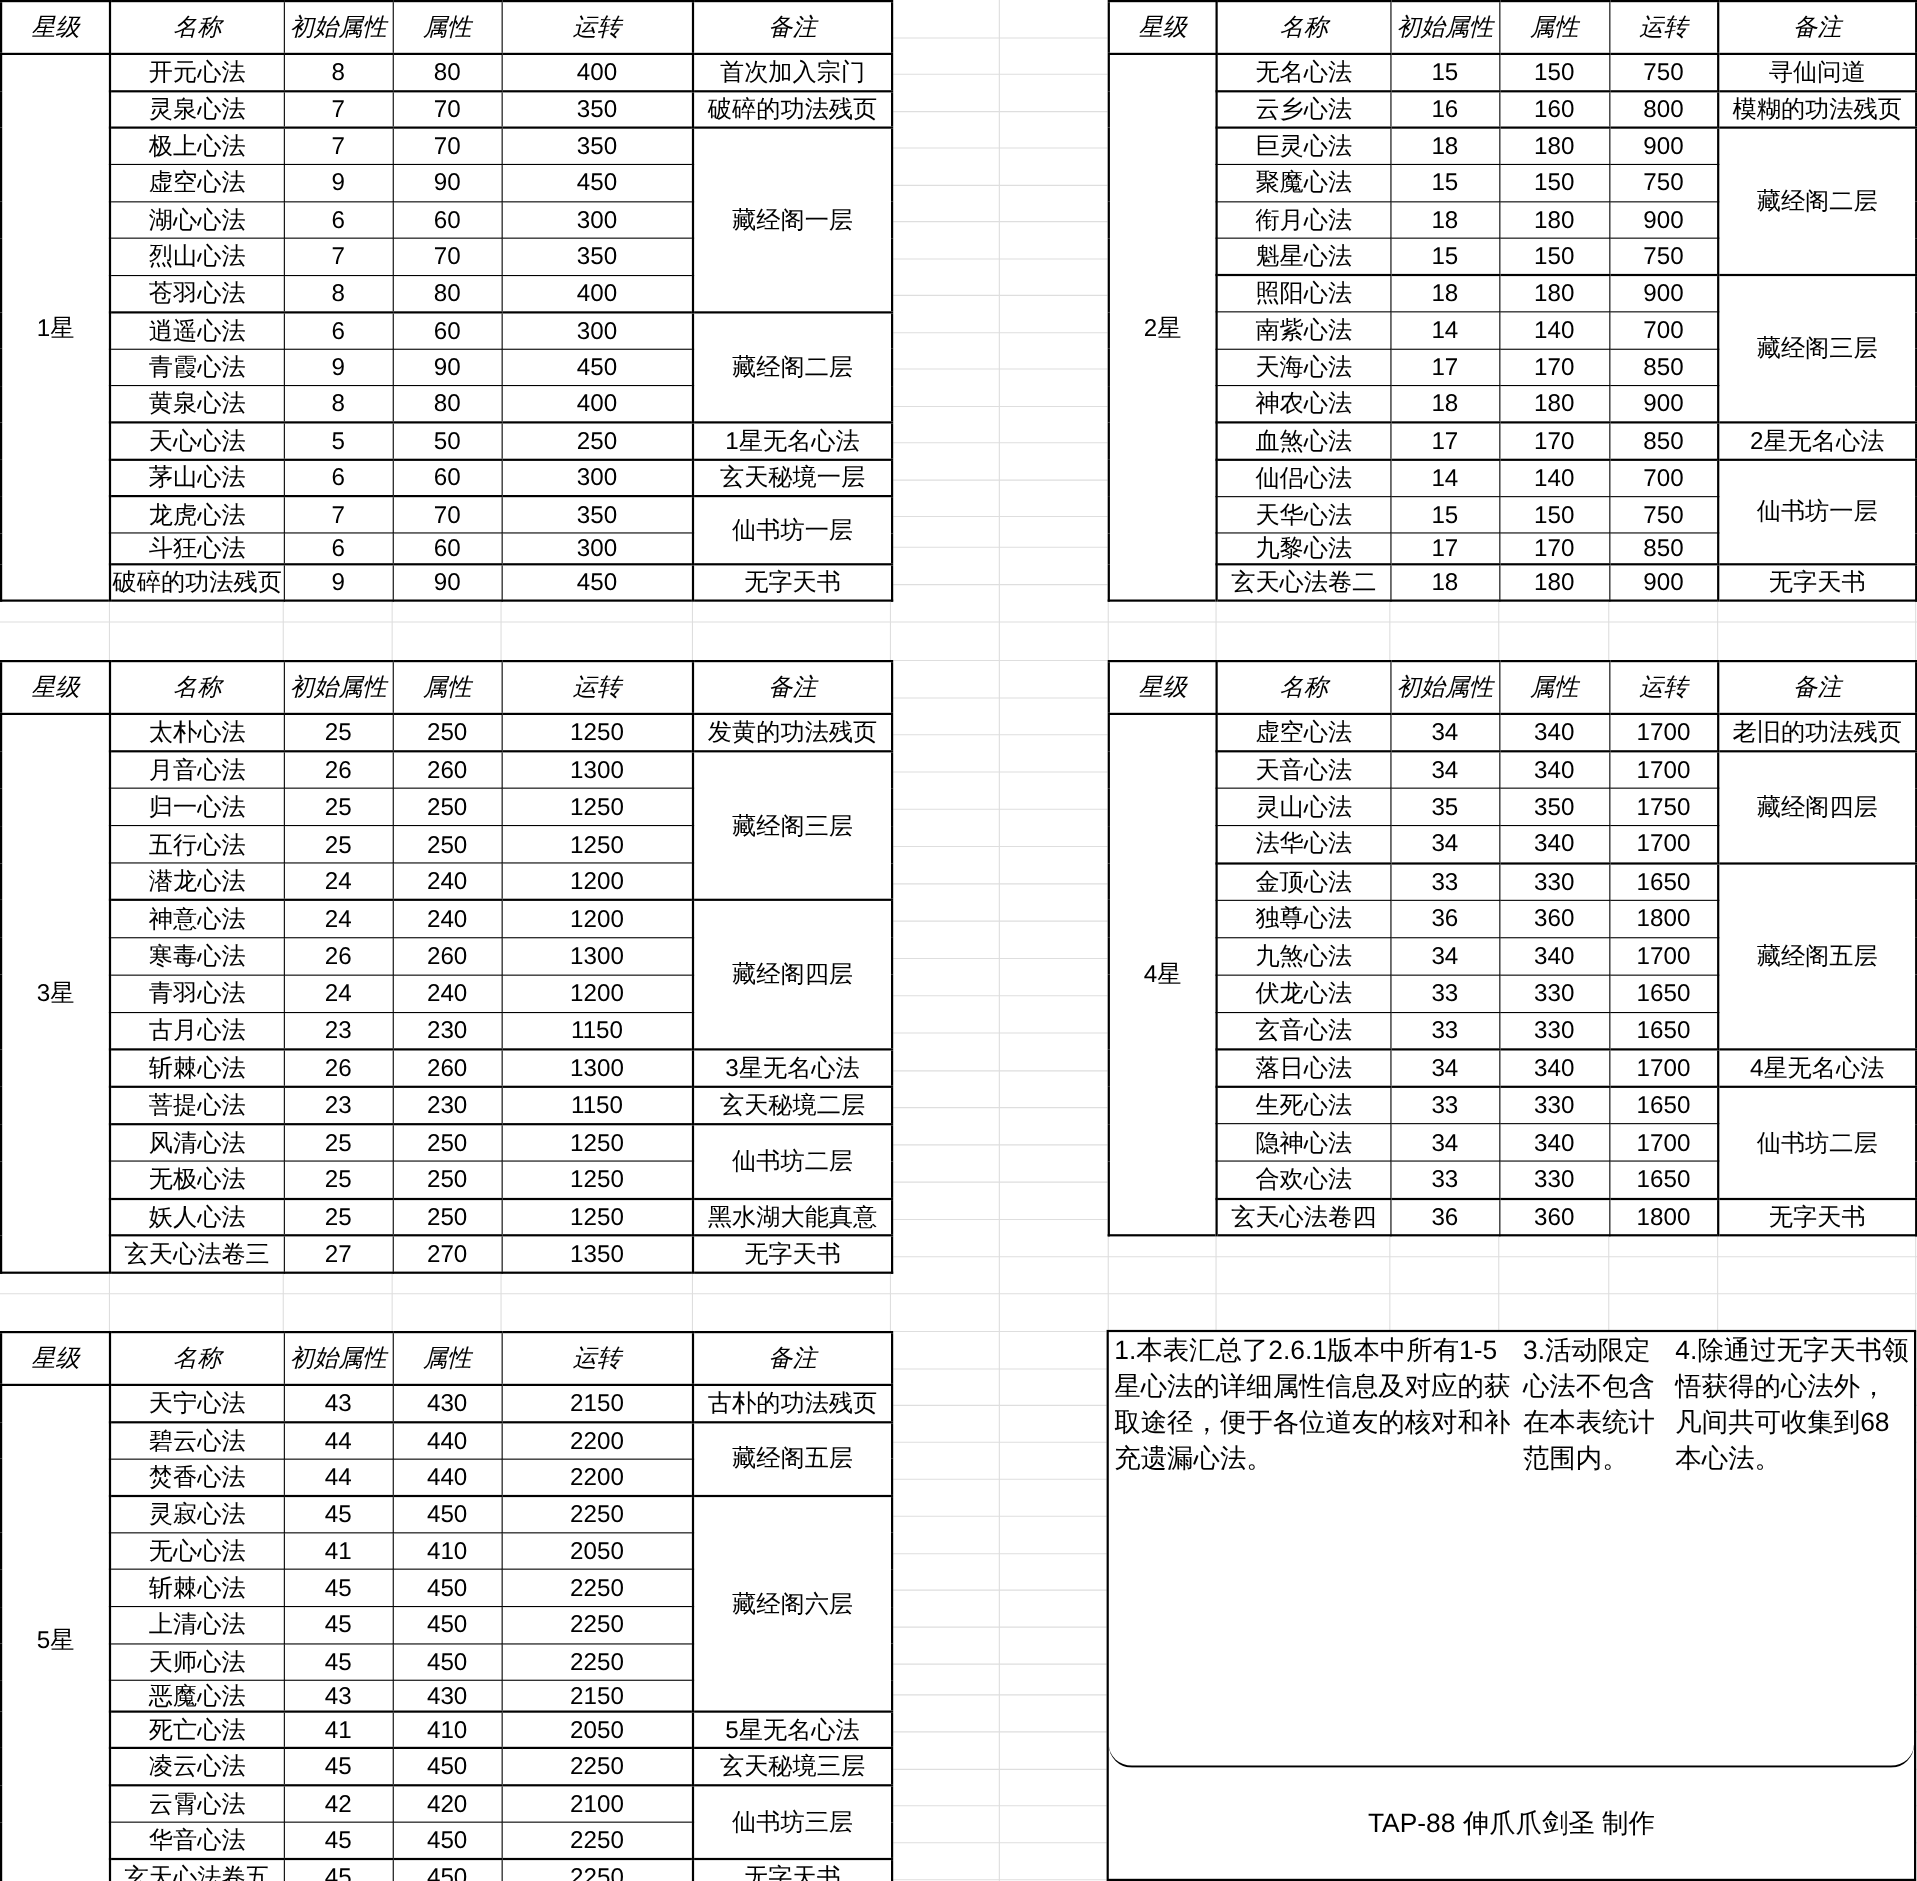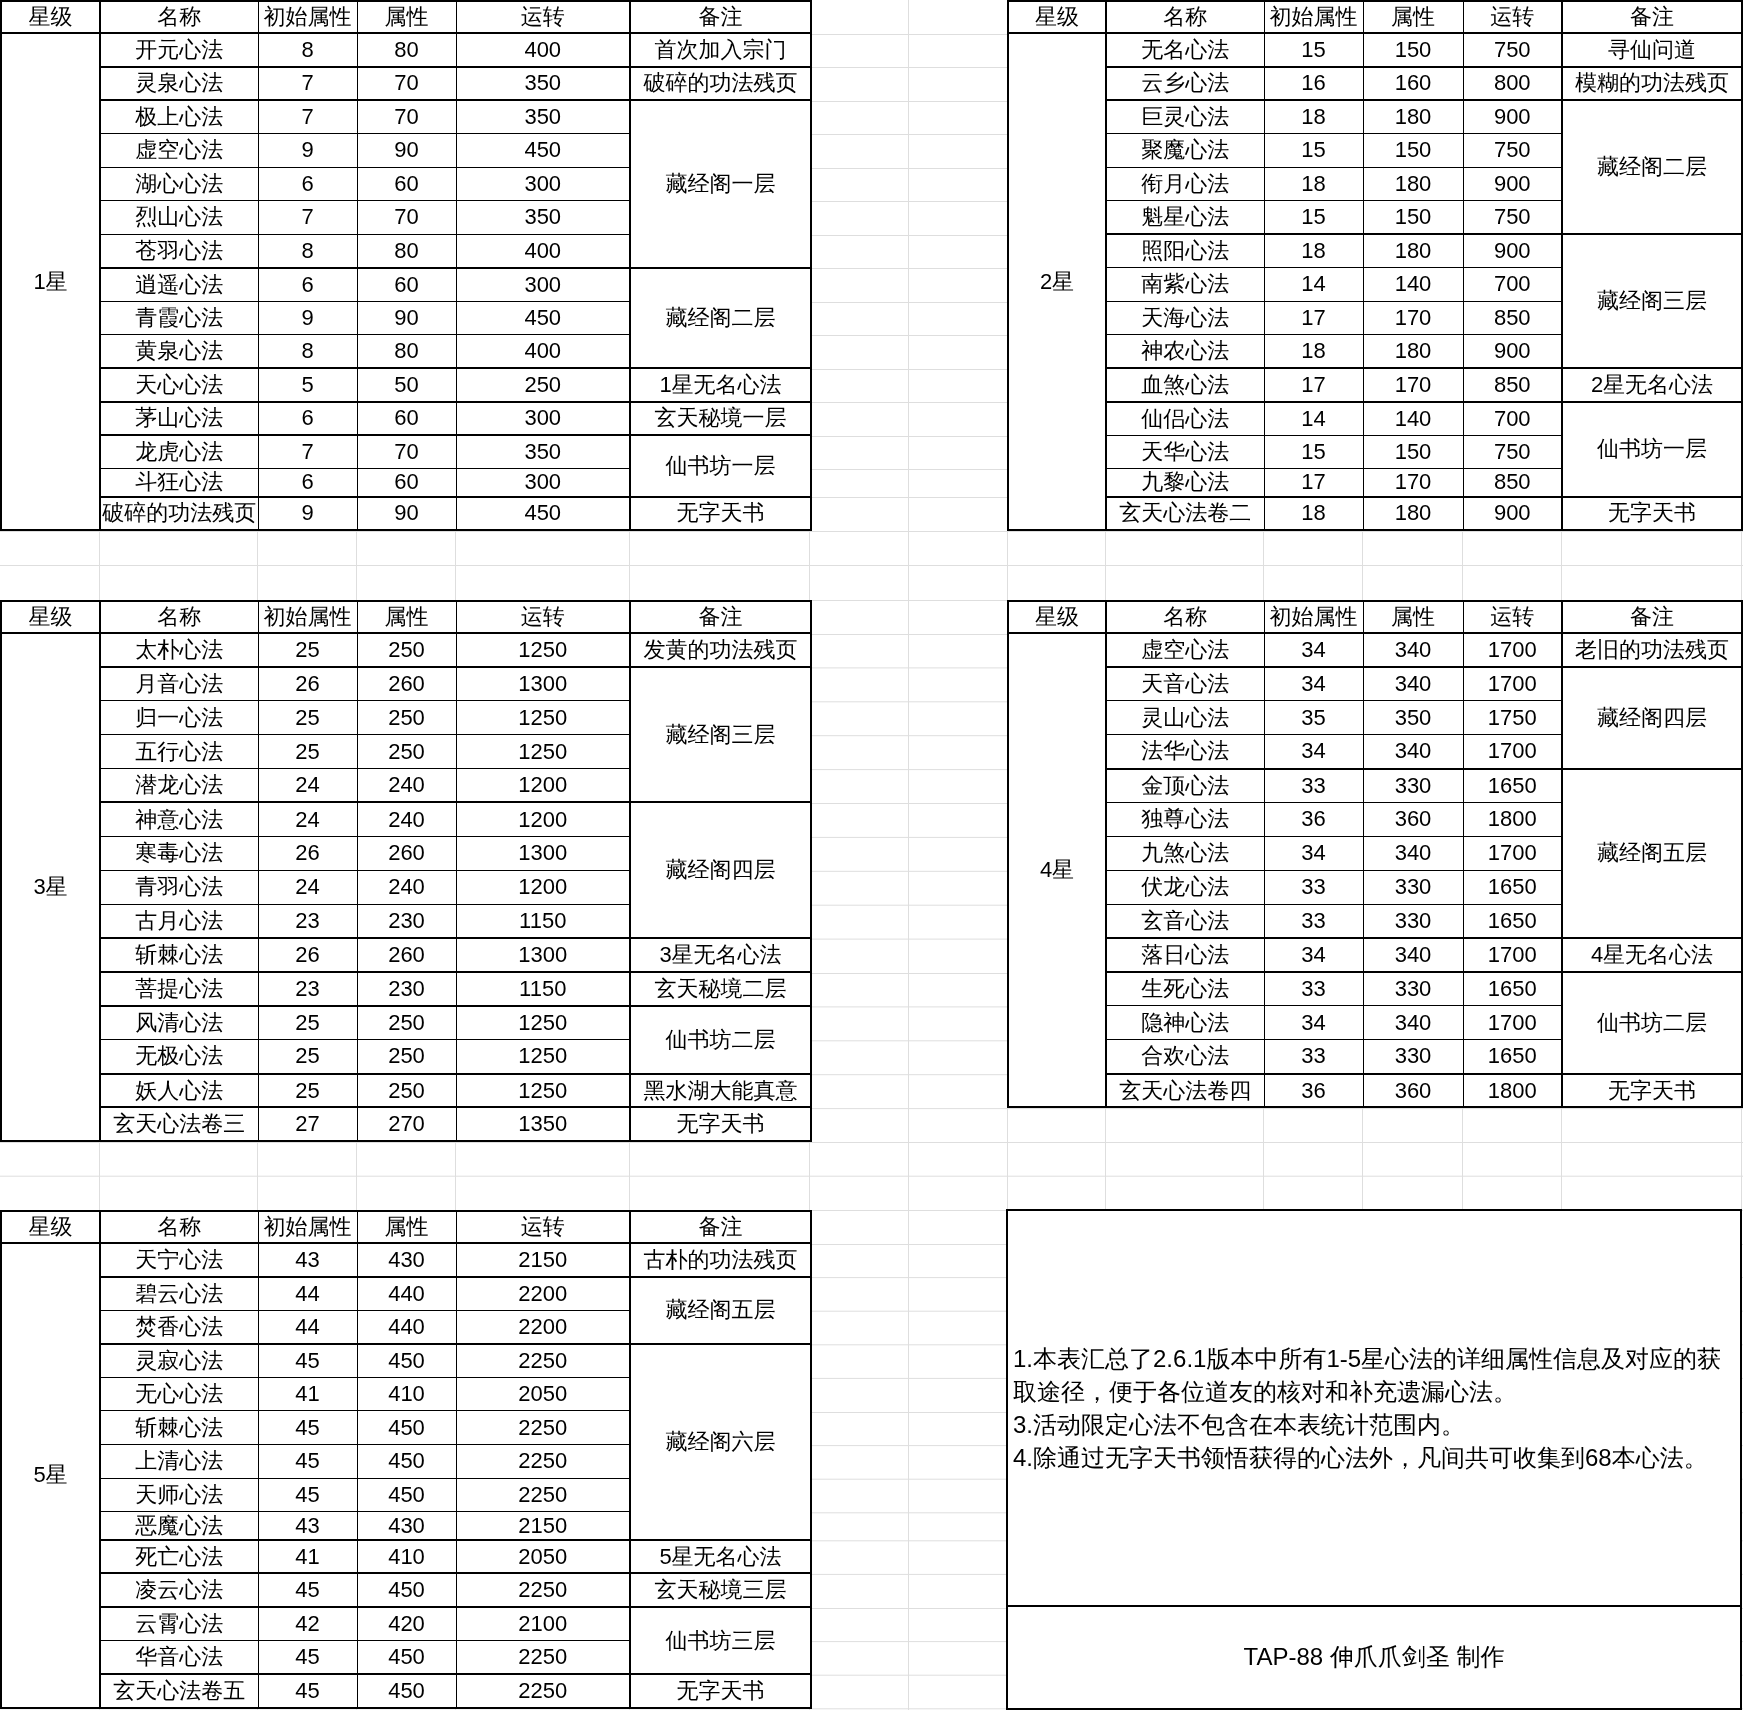--- a/index.html
+++ b/index.html
@@ -16,35 +16,35 @@
   table.xf.left { width: 810px; }
   table.xf.right { width: 734px; }
   table.xf td, table.xf th {
     border: 1px solid #000; padding: 0; text-align: center; vertical-align: middle;
     font-size: 22px; font-weight: normal; line-height: 1; white-space: nowrap; overflow: hidden;
   }
   table.xf th { border-top: 2px solid #000; border-bottom: 2px solid #000; }
   table.xf .c-star { border-right: 2px solid #000; }
   table.xf .c-remark { border-left: 2px solid #000; }
   table.xf tr.g > td { border-top: 2px solid #000; }
-  table.xf tr.h { height: 32px; }
+  table.xf tr.h { height: 48px; font-style: italic; }
   table.A tr.r { height: 33.5px; }
   table.A tr.s { height: 28px; }
   table.B tr.r { height: 33.9px; }
   table.C tr.r { height: 33.6px; }
   table.C tr.s { height: 28px; }
 
   .notes {
     position: absolute; left: 1006px; top: 1209px; width: 736px; height: 501px;
     border: 2px solid #000; box-sizing: border-box; background: #fff;
   }
   .notes-body {
     height: 396px; border-bottom: 2px solid #000; box-sizing: border-box;
-    display: flex; flex-direction: column; justify-content: center;
-    padding: 0 4px 0 5px; font-size: 24px; line-height: 33px; word-break: break-all;
+    display: flex; flex-direction: row; justify-content: center;
+    padding: 0 4px 0 5px; font-size: 24px; line-height: 33px; word-break: break-all; border-radius: 21px;
   }
   .notes-body p { margin: 0; }
   .notes-credit {
     height: 99px; display: flex; align-items: center; justify-content: center;
     font-size: 24px; white-space: nowrap; text-align: right;
   }
 </style>
 </head>
 <body>
 

